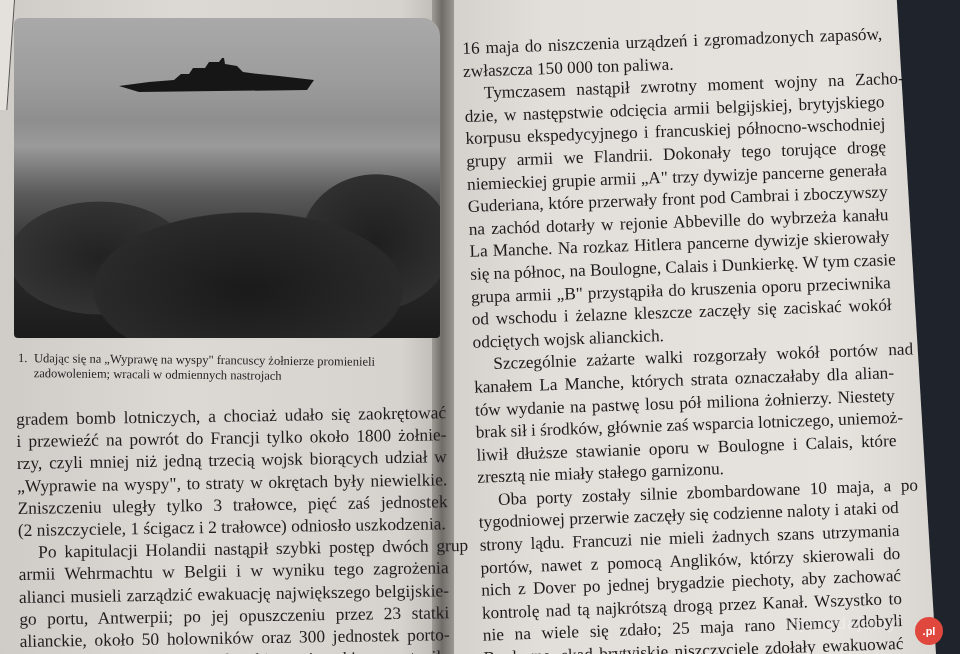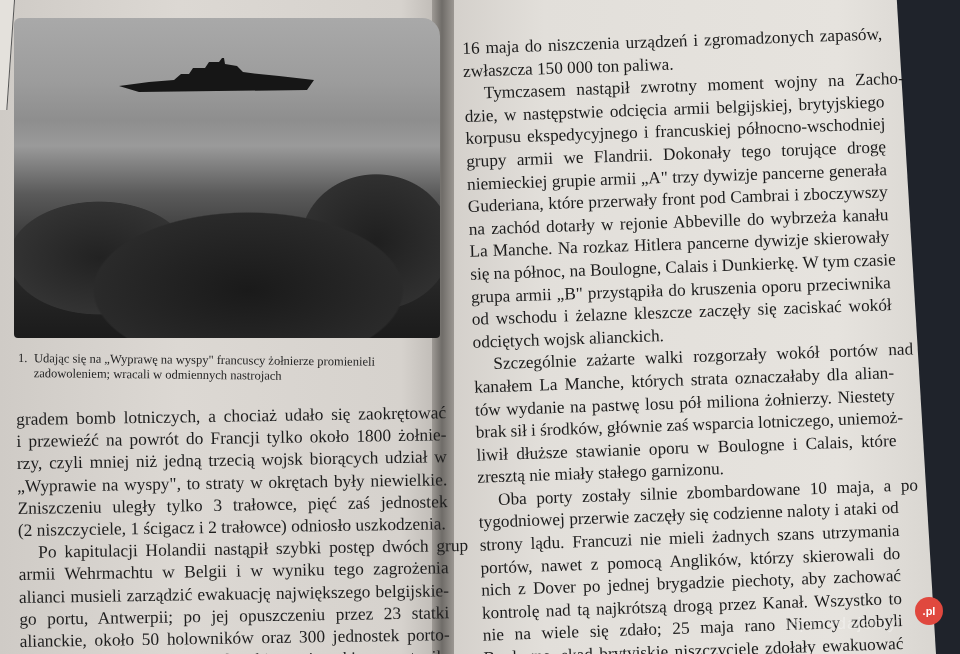--- a/index.html
+++ b/index.html
@@ -21,21 +21,21 @@
   .caption .num { display:inline-block; width:16px; }
   .caption .line2 { padding-left:16px; display:block; }
   .text-left { position:absolute; left:16px; top:408px; width:430px; font-size:17.4px; line-height:22.2px; color:#1e1e1e; transform:rotate(-0.9deg); transform-origin:left top; }
   .text-right { position:absolute; left:462px; top:38px; width:478px; font-size:17.2px; line-height:22.6px; color:#1b1b1b; transform:rotate(-2deg); transform-origin:left top; }
   .ln { display:block; white-space:nowrap; text-align:justify; text-align-last:justify; }
   .ln.last { text-align-last:left; }
   .ln.indent { padding-left:20px; }
   .text-right .ln { width:420px; }
   .text-left .ln { width:430px; }
   .watermark { position:absolute; left:790px; top:614px; font-family:"Liberation Sans", sans-serif; font-size:17px; color:rgba(255,255,255,0.35); letter-spacing:1px; }
-  .wm-badge { position:absolute; left:915px; top:597px; width:28px; height:28px; border-radius:50%; background:#e0483e; color:#fff; font-family:"Liberation Sans", sans-serif; font-size:11px; font-weight:bold; display:flex; align-items:center; justify-content:center;text-align:center; }
+  .wm-badge { position:absolute; left:915px; top:617px; width:28px; height:28px; border-radius:50%; background:#e0483e; color:#fff; font-family:"Liberation Sans", sans-serif; font-size:11px; font-weight:bold; display:flex; align-items:center; justify-content:center;text-align:center; }
 </style>
 </head>
 <body>
 
 <div class="book">
   <div class="page-left"></div>
   <div class="page-left-edge"></div>
   <div class="page-right"></div>
   <div class="gutter"></div>
 

